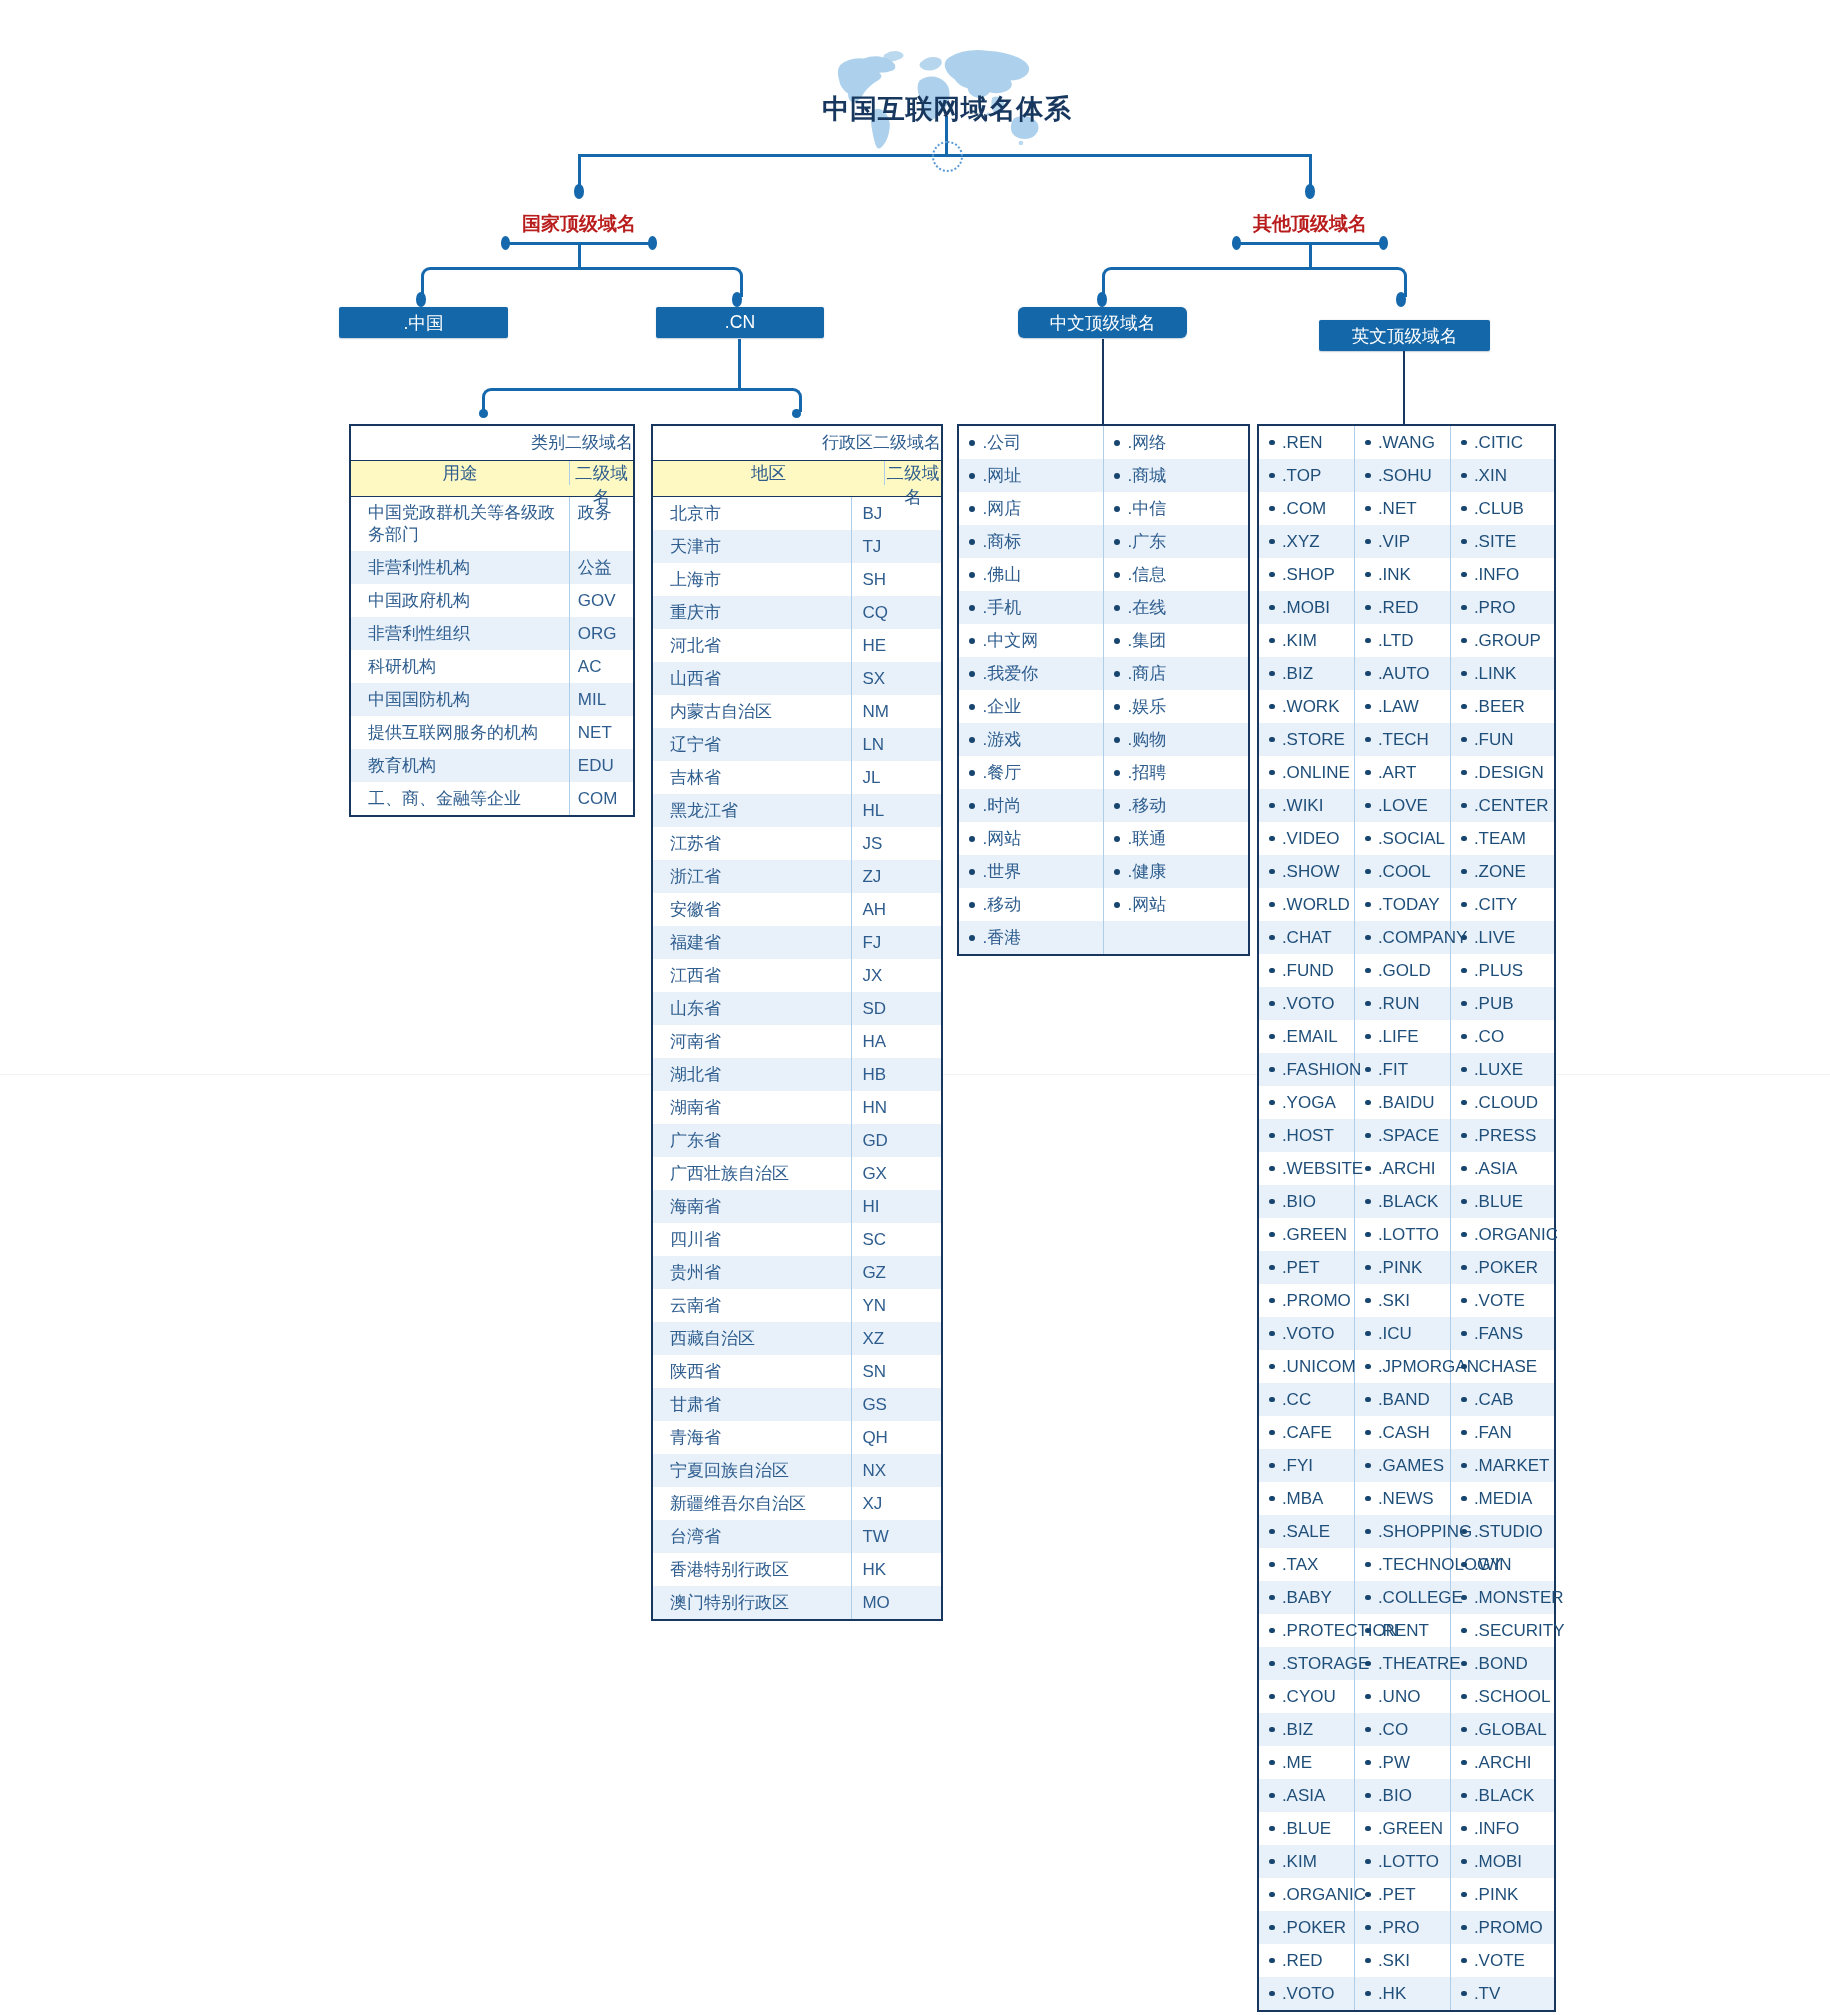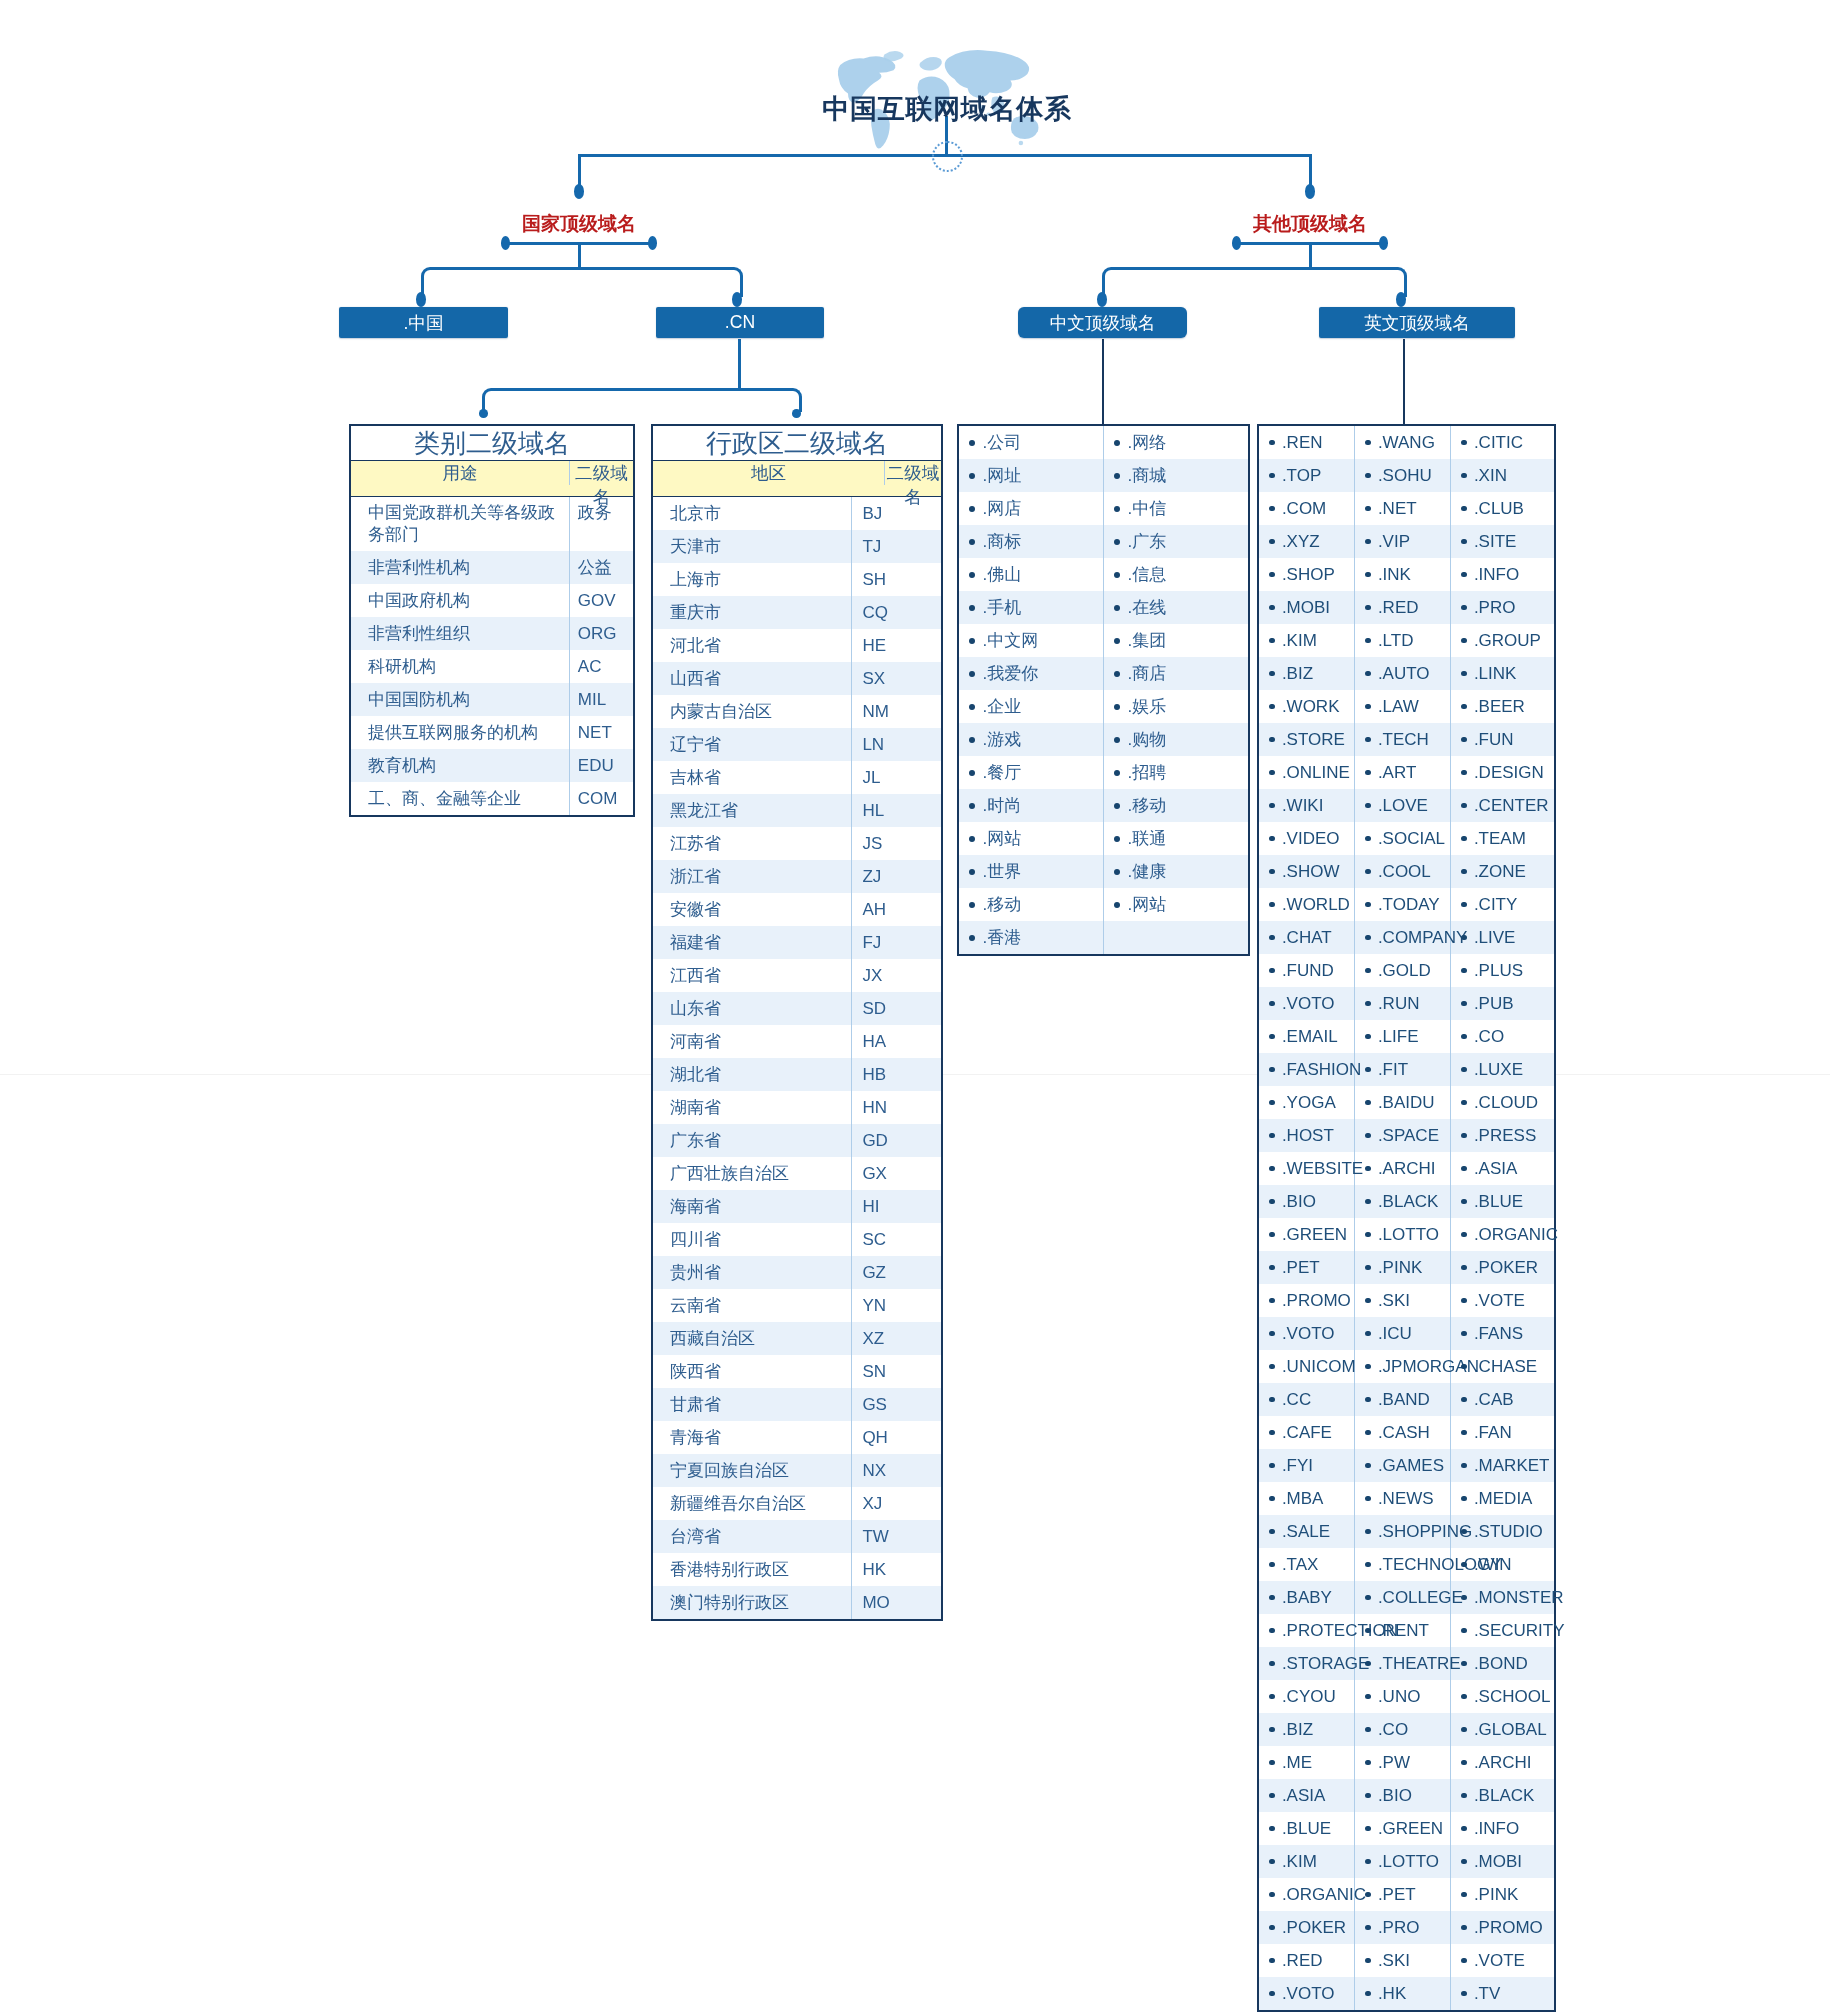--- a/index.html
+++ b/index.html
@@ -25,21 +25,21 @@
 
   .node-box{position:absolute;height:31px;background:#1467a8;border-radius:2px;color:#ffffff;
             font-size:17.6px;display:flex;align-items:center;justify-content:center;z-index:3;
             box-shadow:0 0.7px 1.3px rgba(20,60,110,.25);}
 
   
   .page-break{position:absolute;left:0;top:1074px;width:1830px;height:1.3px;background:#ececec;opacity:.7;z-index:0;}
 
   
   .panel{position:absolute;background:#fff;border:2px solid #17375e;box-sizing:border-box;z-index:4;}
-  .tbl-title{height:34px;line-height:34px;text-align:center;font-size:26px;color:#2e5d8e;
+  .tbl-title{height:34px;line-height:34px;text-align:right;font-size:17px;color:#2e5d8e;
              border-bottom:1.3px solid #17375e;background:#fff;}
   .tbl-cols{display:flex;height:35px;align-items:flex-start;background:#fef9c3;border-bottom:1.3px solid #17375e;}
   .tbl-cols .hcell{text-align:center;font-size:17.6px;color:#2e5d8e;box-sizing:border-box;}
   .tbl-cols .hcell.h0{border-right:1.3px solid #aecde9;}
 
   .trow{display:flex;background:#fff;}
   .trow:nth-child(even){background:#e8f1fa;}
   .tcell{box-sizing:border-box;font-size:17px;color:#2e5d8e;line-height:22px;
          padding:5.2px 3.9px 5.2px 17px;}
   .tcell.c0{border-right:1.3px solid #aecde9;}
@@ -118,21 +118,21 @@
 
   <div class="branch-label" style="left:1180px;top:211px;">其他顶级域名</div>
   <div class="hline" style="left:1237px;top:242px;width:146px;height:2.6px;"></div>
   <div class="oval-dot" style="left:1232px;top:236px;width:9px;height:13.7px;"></div>
   <div class="oval-dot" style="left:1379px;top:236px;width:9px;height:13.7px;"></div>
   <div class="vline" style="left:1309px;top:243px;width:2.6px;height:25px;"></div>
   <div class="splitter" style="left:1102px;top:267px;width:299px;height:27px;"></div>
   <div class="oval-dot" style="left:1097px;top:292px;"></div>
   <div class="oval-dot" style="left:1396px;top:292px;"></div>
   <div class="node-box" style="left:1018px;top:307px;width:169px;border-radius:6px;">中文顶级域名</div>
-  <div class="node-box" style="left:1319px;top:307px;width:196px;">英文顶级域名</div>
+  <div class="node-box" style="left:1319px;top:320px;width:171px;">英文顶级域名</div>
 
   <div class="vline" style="left:738px;top:339px;height:52px;"></div>
   <div class="splitter" style="left:482px;top:388px;width:314px;height:21px;"></div>
   <div class="round-dot" style="left:479px;top:409px;"></div>
   <div class="round-dot" style="left:792px;top:409px;"></div>
 
   <div class="thin-vline" style="left:1102px;top:339px;height:86px;"></div>
   <div class="thin-vline" style="left:1403px;top:339px;height:86px;"></div>
 
   <div class="page-break"></div>

